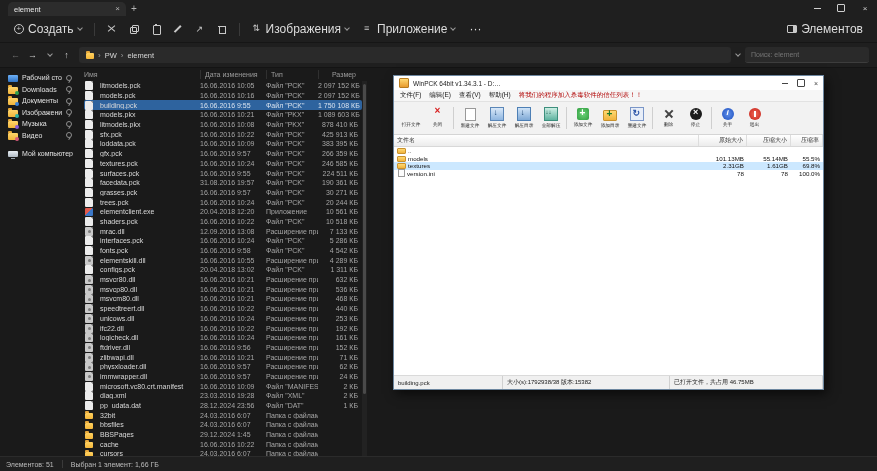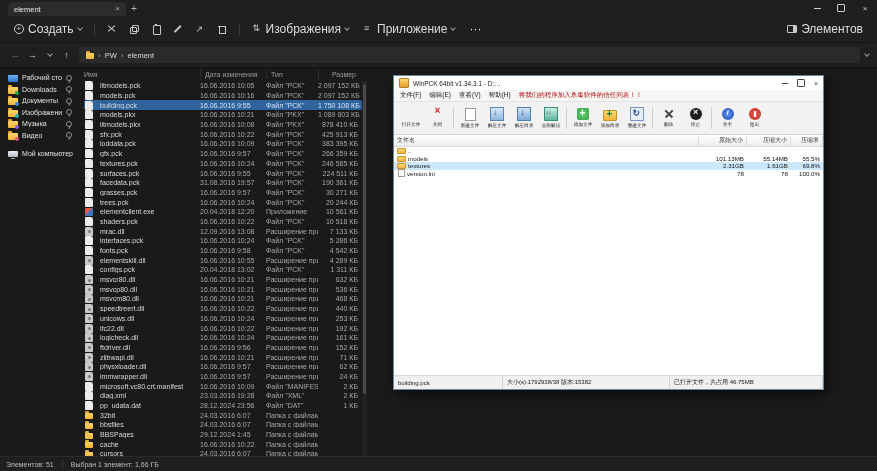--- a/index.html
+++ b/index.html
@@ -242,20 +242,23 @@
     <div class="crumb-box">
       <span class="fi fi-folder" style="width:8px"></span>
       <span id="crumbs" style="display:flex;align-items:center;gap:4px">
           <span class="crumb-chev">›</span>
           <span>PW</span>
           <span class="crumb-chev">›</span>
           <span>element</span>
         </span>
     </div>
     <span class="caret"></span>
+    <div class="search-box">
+      <input readonly="" placeholder="Поиск: element" style="">
+    </div>
   </div>
 
   <div class="body-row">
     <div class="sidebar" id="sidebar-items">
         <div class="side-item">
           <span class="si si-desktop"></span>
           <span class="side-label">Рабочий стол</span>
           <span class="pin"></span>
         </div>
         <div class="side-item">

